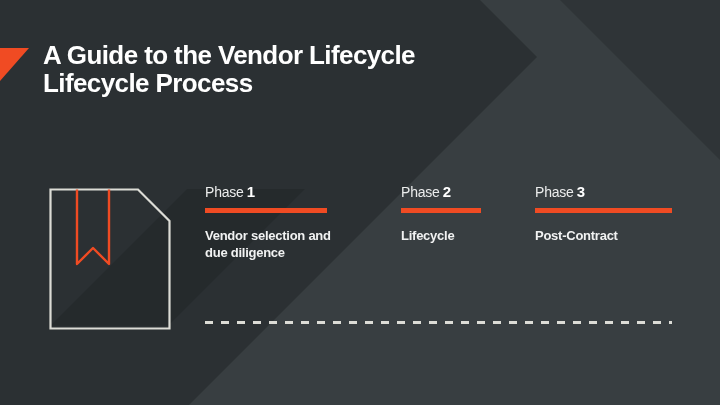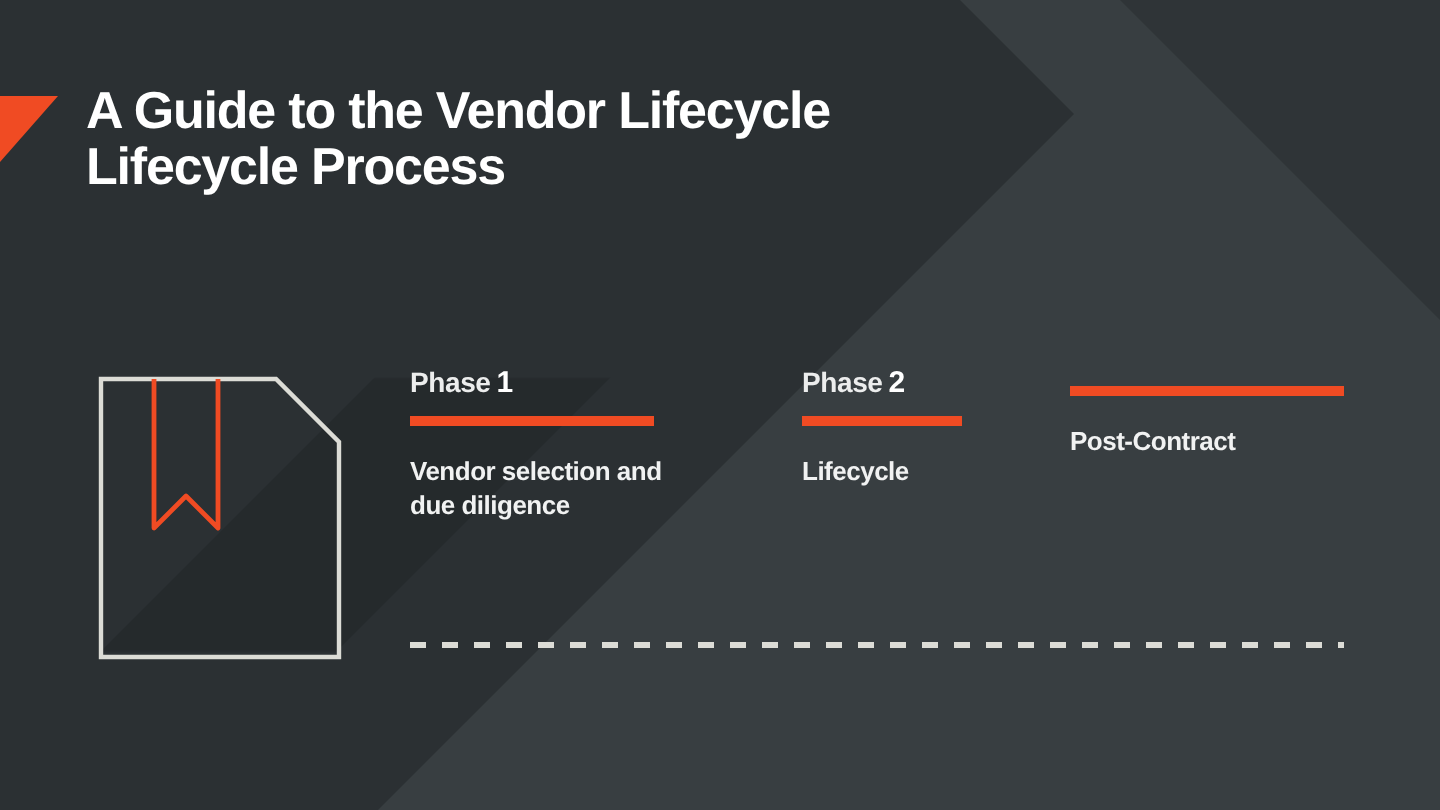--- a/index.html
+++ b/index.html
@@ -107,21 +107,21 @@
   .phase-3 { left: 330px; width: 140px; }
 
   .phase-head {
     color: #ffffff;
     font-size: 14px;
     line-height: 1;
     white-space: nowrap;
     font-weight: 500;
   }
   .phase-head .phase-word {
-    font-weight: 700;
+    font-weight: 400;
     color: #eceded;
     letter-spacing: -0.2px;
     margin-top: 48px;
   }
   .phase-head .phase-num {
     font-weight: bold;
     color: #ffffff;
     margin-left: 3px;
     font-size: 15px;
   }
@@ -197,20 +197,23 @@
 
     <div class="phase phase-2">
       <div class="phase-head">
         <span class="phase-word">Phase</span><span class="phase-num">2</span>
       </div>
       <div class="phase-rule"></div>
       <div class="phase-desc">Lifecycle</div>
     </div>
 
     <div class="phase phase-3">
+      <div class="phase-head">
+        <span class="phase-word">Phase</span><span class="phase-num">3</span>
+      </div>
       <div class="phase-rule"></div>
       <div class="phase-desc">Post-Contract</div>
     </div>
 
   </div>
 
   <div class="timeline"></div>
 
 </div>
 

